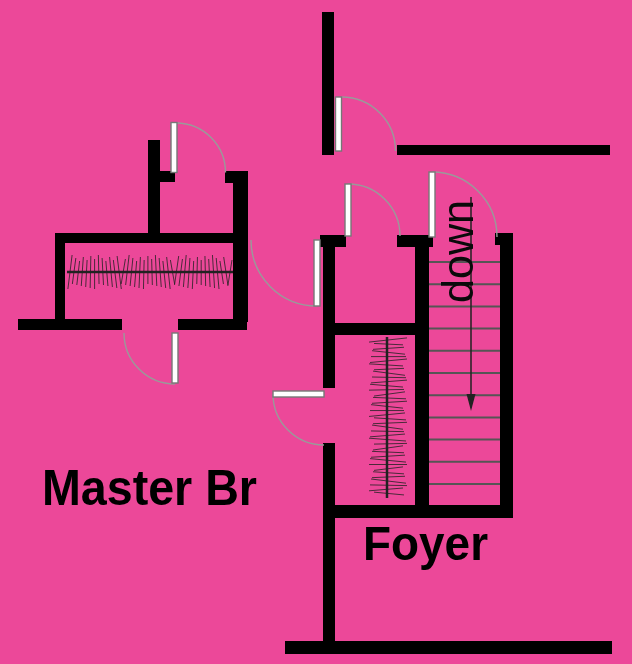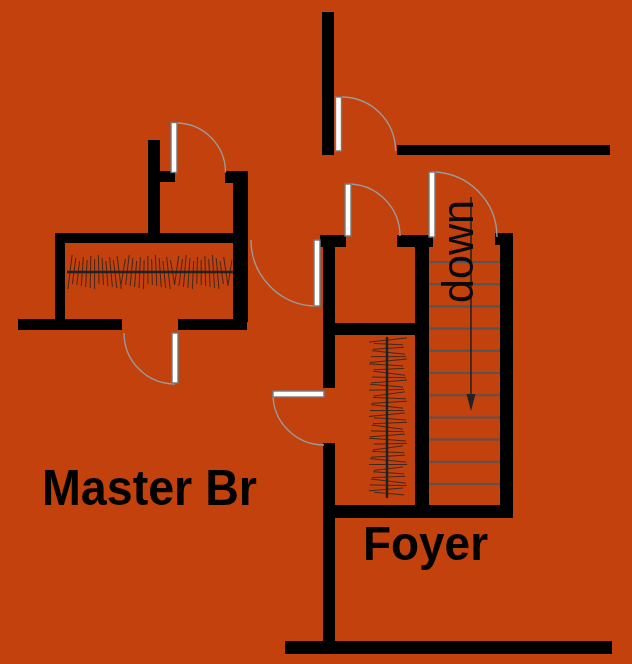--- a/index.html
+++ b/index.html
@@ -8,21 +8,21 @@
     background: #ffffff;
     width: 632px;
     height: 664px;
     overflow: hidden;
     font-family: "Liberation Sans", sans-serif;
   }
   .plan-wrap {
     position: relative;
     width: 632px;
     height: 664px;
-    background: #c2410c;
+    background: #ec4899;
     text-decoration: underline;
   }
   svg { display: block; }
   .wall { fill: #000000; stroke: none; }
   .leaf { fill: #ffffff; stroke: #777777; stroke-width: 1.4; }
   .swing { fill: none; stroke: #9a9a9a; stroke-width: 1.4; }
   .room-label {
     fill: #000000;
     font-family: "Liberation Sans", sans-serif;
     font-weight: bold;

